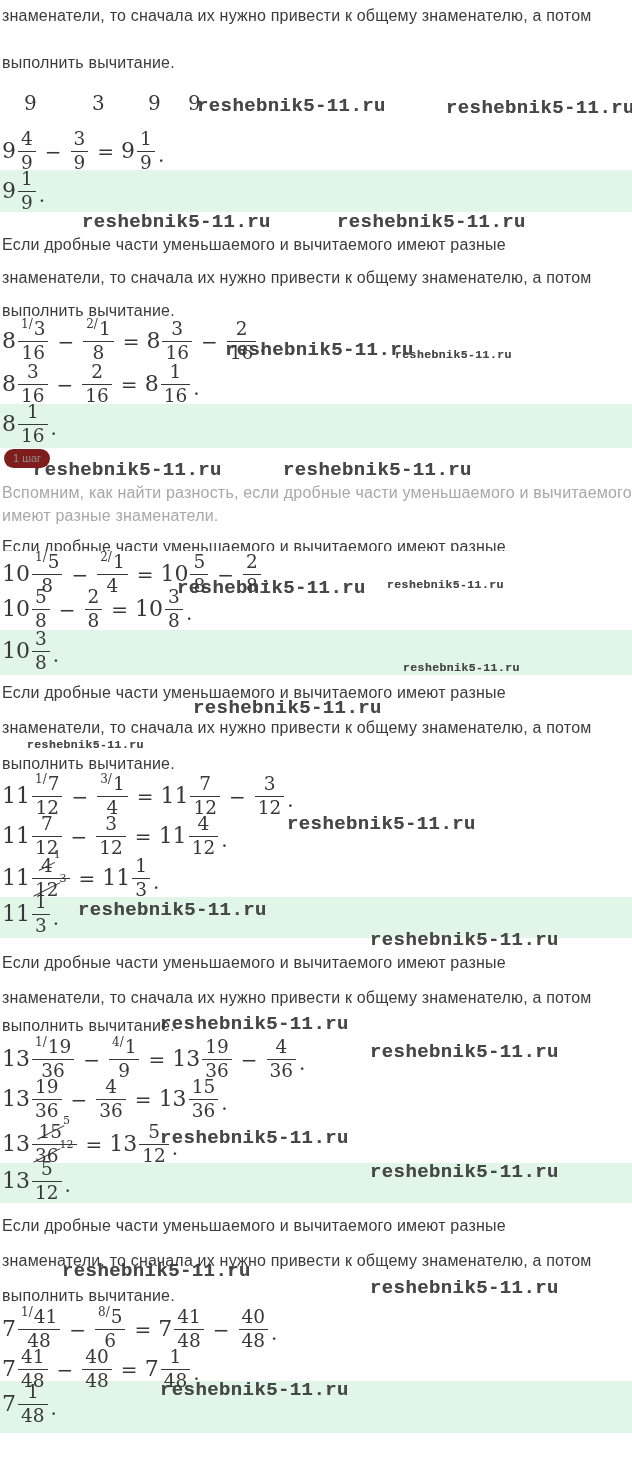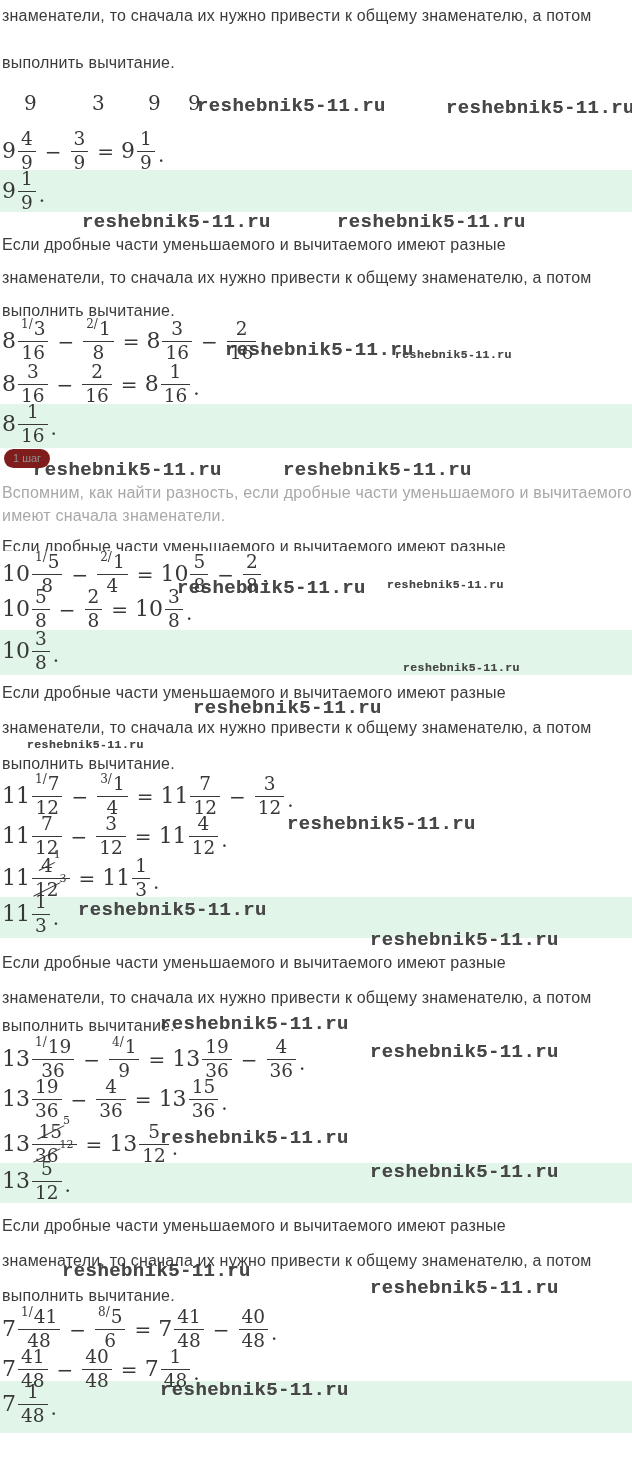--- a/index.html
+++ b/index.html
@@ -72,21 +72,21 @@
       <div class="wm lg" style="left: 370px; top: 1279px;">reshebnik5-11.ru</div>
       <div class="wm lg" style="left: 160px; top: 1381px;">reshebnik5-11.ru</div>
     </div>
   <div id="texts">
       <div class="tline" style="left: 2px; top: 7px;">знаменатели, то сначала их нужно привести к общему знаменателю, а потом</div>
       <div class="tline" style="left: 2px; top: 54px;">выполнить вычитание.</div>
       <div class="tline" style="left: 2px; top: 236px;">Если дробные части уменьшаемого и вычитаемого имеют разные</div>
       <div class="tline" style="left: 2px; top: 269px;">знаменатели, то сначала их нужно привести к общему знаменателю, а потом</div>
       <div class="tline" style="left: 2px; top: 302px;">выполнить вычитание.</div>
       <div class="tline muted" style="left: 2px; top: 484px;">Вспомним, как найти разность, если дробные части уменьшаемого и вычитаемого</div>
-      <div class="tline muted" style="left: 2px; top: 507px;">имеют сначала знаменатели.</div>
+      <div class="tline muted" style="left: 2px; top: 507px;">имеют разные знаменатели.</div>
       <div class="tline clipped" style="left: 2px; top: 538px;">Если дробные части уменьшаемого и вычитаемого имеют разные</div>
       <div class="tline" style="left: 2px; top: 684px;">Если дробные части уменьшаемого и вычитаемого имеют разные</div>
       <div class="tline" style="left: 2px; top: 719px;">знаменатели, то сначала их нужно привести к общему знаменателю, а потом</div>
       <div class="tline" style="left: 2px; top: 755px;">выполнить вычитание.</div>
       <div class="tline" style="left: 2px; top: 954px;">Если дробные части уменьшаемого и вычитаемого имеют разные</div>
       <div class="tline" style="left: 2px; top: 989px;">знаменатели, то сначала их нужно привести к общему знаменателю, а потом</div>
       <div class="tline" style="left: 2px; top: 1017px;">выполнить вычитание.</div>
       <div class="tline" style="left: 2px; top: 1217px;">Если дробные части уменьшаемого и вычитаемого имеют разные</div>
       <div class="tline" style="left: 2px; top: 1252px;">знаменатели, то сначала их нужно привести к общему знаменателю, а потом</div>
       <div class="tline" style="left: 2px; top: 1287px;">выполнить вычитание.</div>

